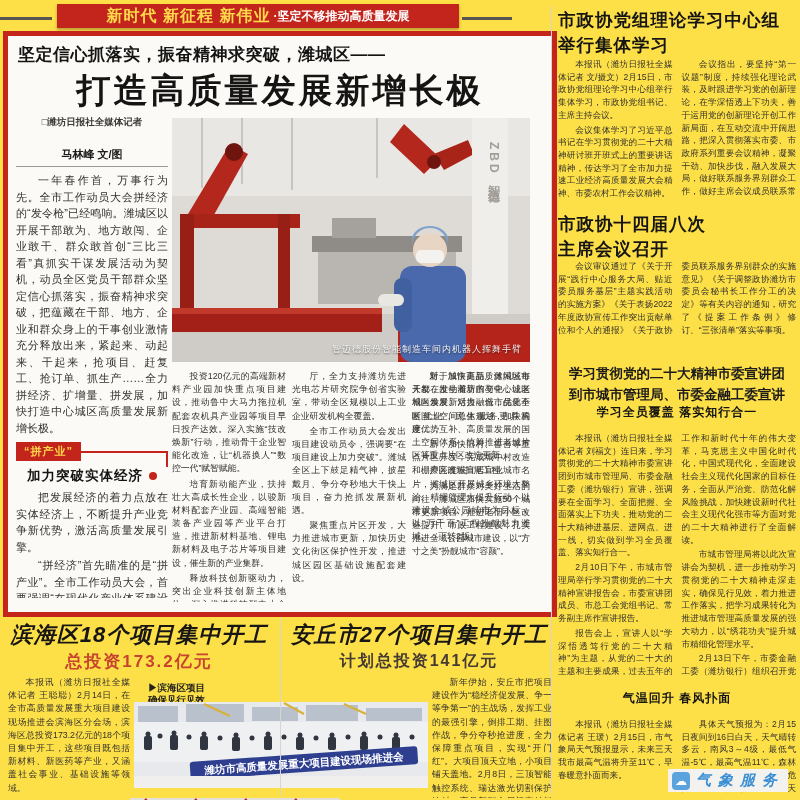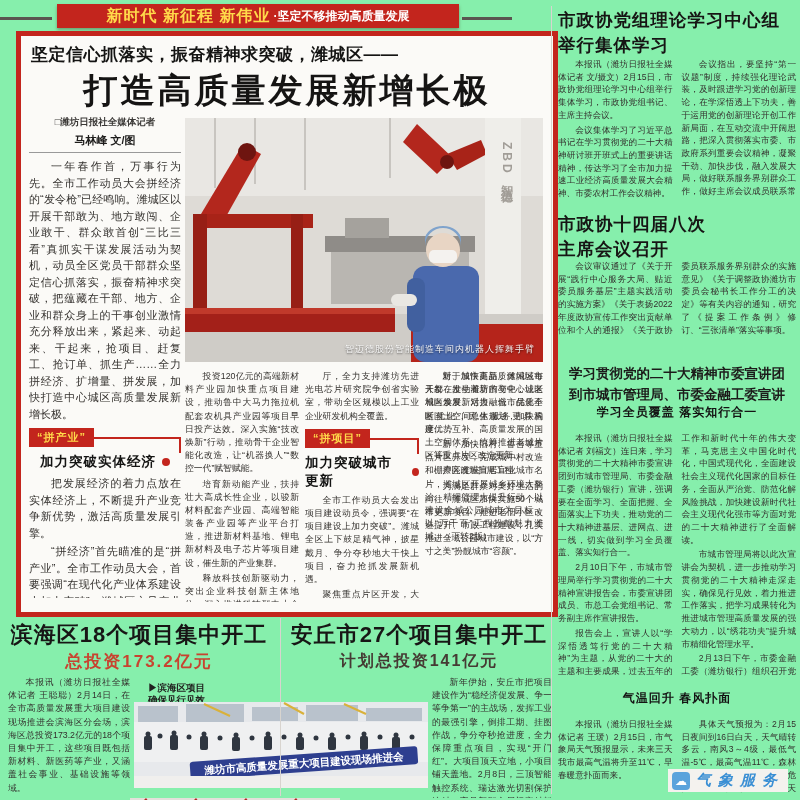--- a/index.html
+++ b/index.html
@@ -1,34 +1,34 @@
 <!DOCTYPE html>
 <html><head>
 <meta charset="utf-8">
 <style>
   html,body{margin:0;padding:0;}
-  .page{position:relative;width:800px;height:800px;background:#86efac;overflow:hidden;
+  .page{position:relative;width:800px;height:800px;background:#fde047;overflow:hidden;
         font-family:"Liberation Sans",sans-serif;color:#2e2c2a;}
   
   .banner{position:absolute;left:57px;top:4px;width:402px;height:24px;background:#c3251d;
           display:flex;align-items:center;justify-content:center;gap:3px;
           box-shadow:0 2px 3px rgba(60,20,10,.35);}
   .banner .hl{color:#ffd94a;font-weight:900;font-size:16px;letter-spacing:1px;white-space:nowrap;}
   .banner .rest{color:#fff;font-weight:700;font-size:12px;white-space:nowrap;}
   .side-rule{position:absolute;height:3px;background:#5a5550;top:17px;}
   
-  .main-box{position:absolute;left:16px;top:31px;width:532px;height:576px;background:#fbfaf7;
-            border:5px solid #c3251d;}
+  .main-box{position:absolute;left:3px;top:31px;width:532px;height:576px;background:#fbfaf7;
+            border:5px solid #c3251d;padding-left:12px;}
   .kicker{position:absolute;left:10px;top:7px;font-size:17px;font-weight:800;color:#141413;letter-spacing:.5px;}
   .h-main{position:absolute;left:0;right:0;top:32px;text-align:center;font-size:34px;font-weight:900;
           color:#151413;letter-spacing:3px;}
   .left-col{position:absolute;left:8px;top:80px;width:152px;height:482px;overflow:hidden;}
   .byline{text-align:center;font-size:9.5px;font-weight:700;color:#3a3836;border-bottom:1px solid #999;
           padding-bottom:4px;margin-bottom:5px;}
-  .byline .nm{display:block;font-size:11px;margin-top:4px;color:#1d1c1b;}
+  .byline .nm{display:block;font-size:11px;margin-top:18px;color:#1d1c1b;}
   .para{font-size:11px;line-height:1.5;text-align:justify;text-indent:2em;margin:0 0 2px;color:#33302d;}
   .cols .para{font-size:8.8px;}
   
   .section-block{margin:6px 0 4px;}
   .badge-row{display:flex;align-items:flex-start;}
   .badge{background:#c3251d;color:#ffd94a;font-weight:900;font-size:11px;padding:2px 8px;
          letter-spacing:1px;white-space:nowrap;}
   .badge-line{flex:1;height:2px;background:#c3251d;margin-top:9px;position:relative;}
   .badge-line::after{content:"";position:absolute;right:0;top:0;width:2px;height:16px;background:#c3251d;}
   .section-title-row{display:flex;align-items:center;justify-content:center;gap:6px;margin-top:6px;}
@@ -37,21 +37,21 @@
   
   .photo1{position:absolute;left:164px;top:82px;width:358px;height:244px;overflow:hidden;}
   .pillar-text{position:absolute;right:28px;top:24px;writing-mode:vertical-rl;font-size:12px;
                font-weight:700;color:#a19d97;letter-spacing:3px;}
   .photo-caption{position:absolute;right:8px;bottom:6px;color:rgba(255,255,255,.95);font-size:9px;
                  text-shadow:0 1px 2px rgba(0,0,0,.6);letter-spacing:1px;}
   .colA{position:absolute;left:164px;top:334px;width:114px;height:232px;overflow:hidden;}
   .colB{position:absolute;left:284px;top:334px;width:114px;height:232px;overflow:hidden;}
   .colC{position:absolute;left:404px;top:334px;width:118px;height:232px;overflow:hidden;}
   
-  .h-sub{position:absolute;text-align:center;font-size:22px;font-weight:900;color:#171615;letter-spacing:1px;}
+  .h-sub{position:absolute;text-align:center;font-size:22px;font-weight:900;color:#171615;letter-spacing:1px;font-style:italic;}
   .subhead{position:absolute;text-align:center;font-size:17px;font-weight:800;letter-spacing:2px;}
   .binhai-sub{color:#c8432f;}
   .anqiu-sub{color:#453a33;font-size:16px;}
   .body-col{position:absolute;overflow:hidden;}
   .photo2{position:absolute;left:134px;top:702px;width:294px;height:86px;}
   .photo2-caption{position:absolute;left:148px;top:682px;width:112px;font-size:9.5px;font-weight:800;
                   color:#20201e;line-height:1.3;}
   .sliver{position:absolute;left:130px;top:792px;width:210px;height:8px;overflow:hidden;}
   
   .vdiv{position:absolute;width:1px;background:#d8d4cf;}
@@ -158,30 +158,20 @@
 
     <div class="colA cols">
         <p class="para">投资120亿元的高端新材料产业园加快重点项目建设，推动鲁中大马力拖拉机配套农机具产业园等项目早日投产达效。深入实施“技改焕新”行动，推动骨干企业智能化改造，让“机器换人”“数控一代”赋智赋能。</p>
         <p class="para">培育新动能产业，扶持壮大高成长性企业，以骏新材料配套产业园、高端智能装备产业园等产业平台打造，推进新材料基地、锂电新材料及电子芯片等项目建设，催生新的产业集群。</p>
         <p class="para">释放科技创新驱动力，突出企业科技创新主体地位，深入推进科技型中小企业“创新森林”计划，新培育科技型中小企业100家以上、高新技术企业60家以上，以突破关键核心技术实现产业化、规模化应用。</p>
       </div>
     <div class="colB cols">
       <div>
           <p class="para">厅，全力支持潍坊先进光电芯片研究院争创省实验室，带动全区规模以上工业企业研发机构全覆盖。</p>
         </div>
-      <div class="section-block">
-        <div class="badge-row">
-          <span class="badge">“拼项目”</span>
-          <span class="badge-line"></span>
-        </div>
-        <div class="section-title-row">
-          <span class="section-title">加力突破城市更新</span>
-          <span class="badge-dot"></span>
-        </div>
-      </div>
       <div>
           <p class="para">全市工作动员大会发出项目建设动员令，强调要“在项目建设上加力突破”。潍城全区上下鼓足精气神，披星戴月、争分夺秒地大干快上项目，奋力抢抓发展新机遇。</p>
           <p class="para">聚焦重点片区开发，大力推进城市更新，加快历史文化街区保护性开发，推进城区园区基础设施配套建设。</p>
         </div>
     </div>
     <div class="colC cols">
         <p class="para">对于城市更新，潍城区每天都在发生着新的变化：让老城区焕发新活力，城市品质不断优化，民生服务更具温度……</p>
         <p class="para">新，加快旧村、鲁台等重点片区开发，完成城中村改造和棚户区改造扫尾工程。</p>
         <p class="para">为满足群众对美好生活的向往，潍城区加快实施50个城市更新项目，推进老旧小区改造提升、市政工程建设，扎实推进全域公园城市建设，以“方寸之美”扮靓城市“容颜”。</p>
       </div>

